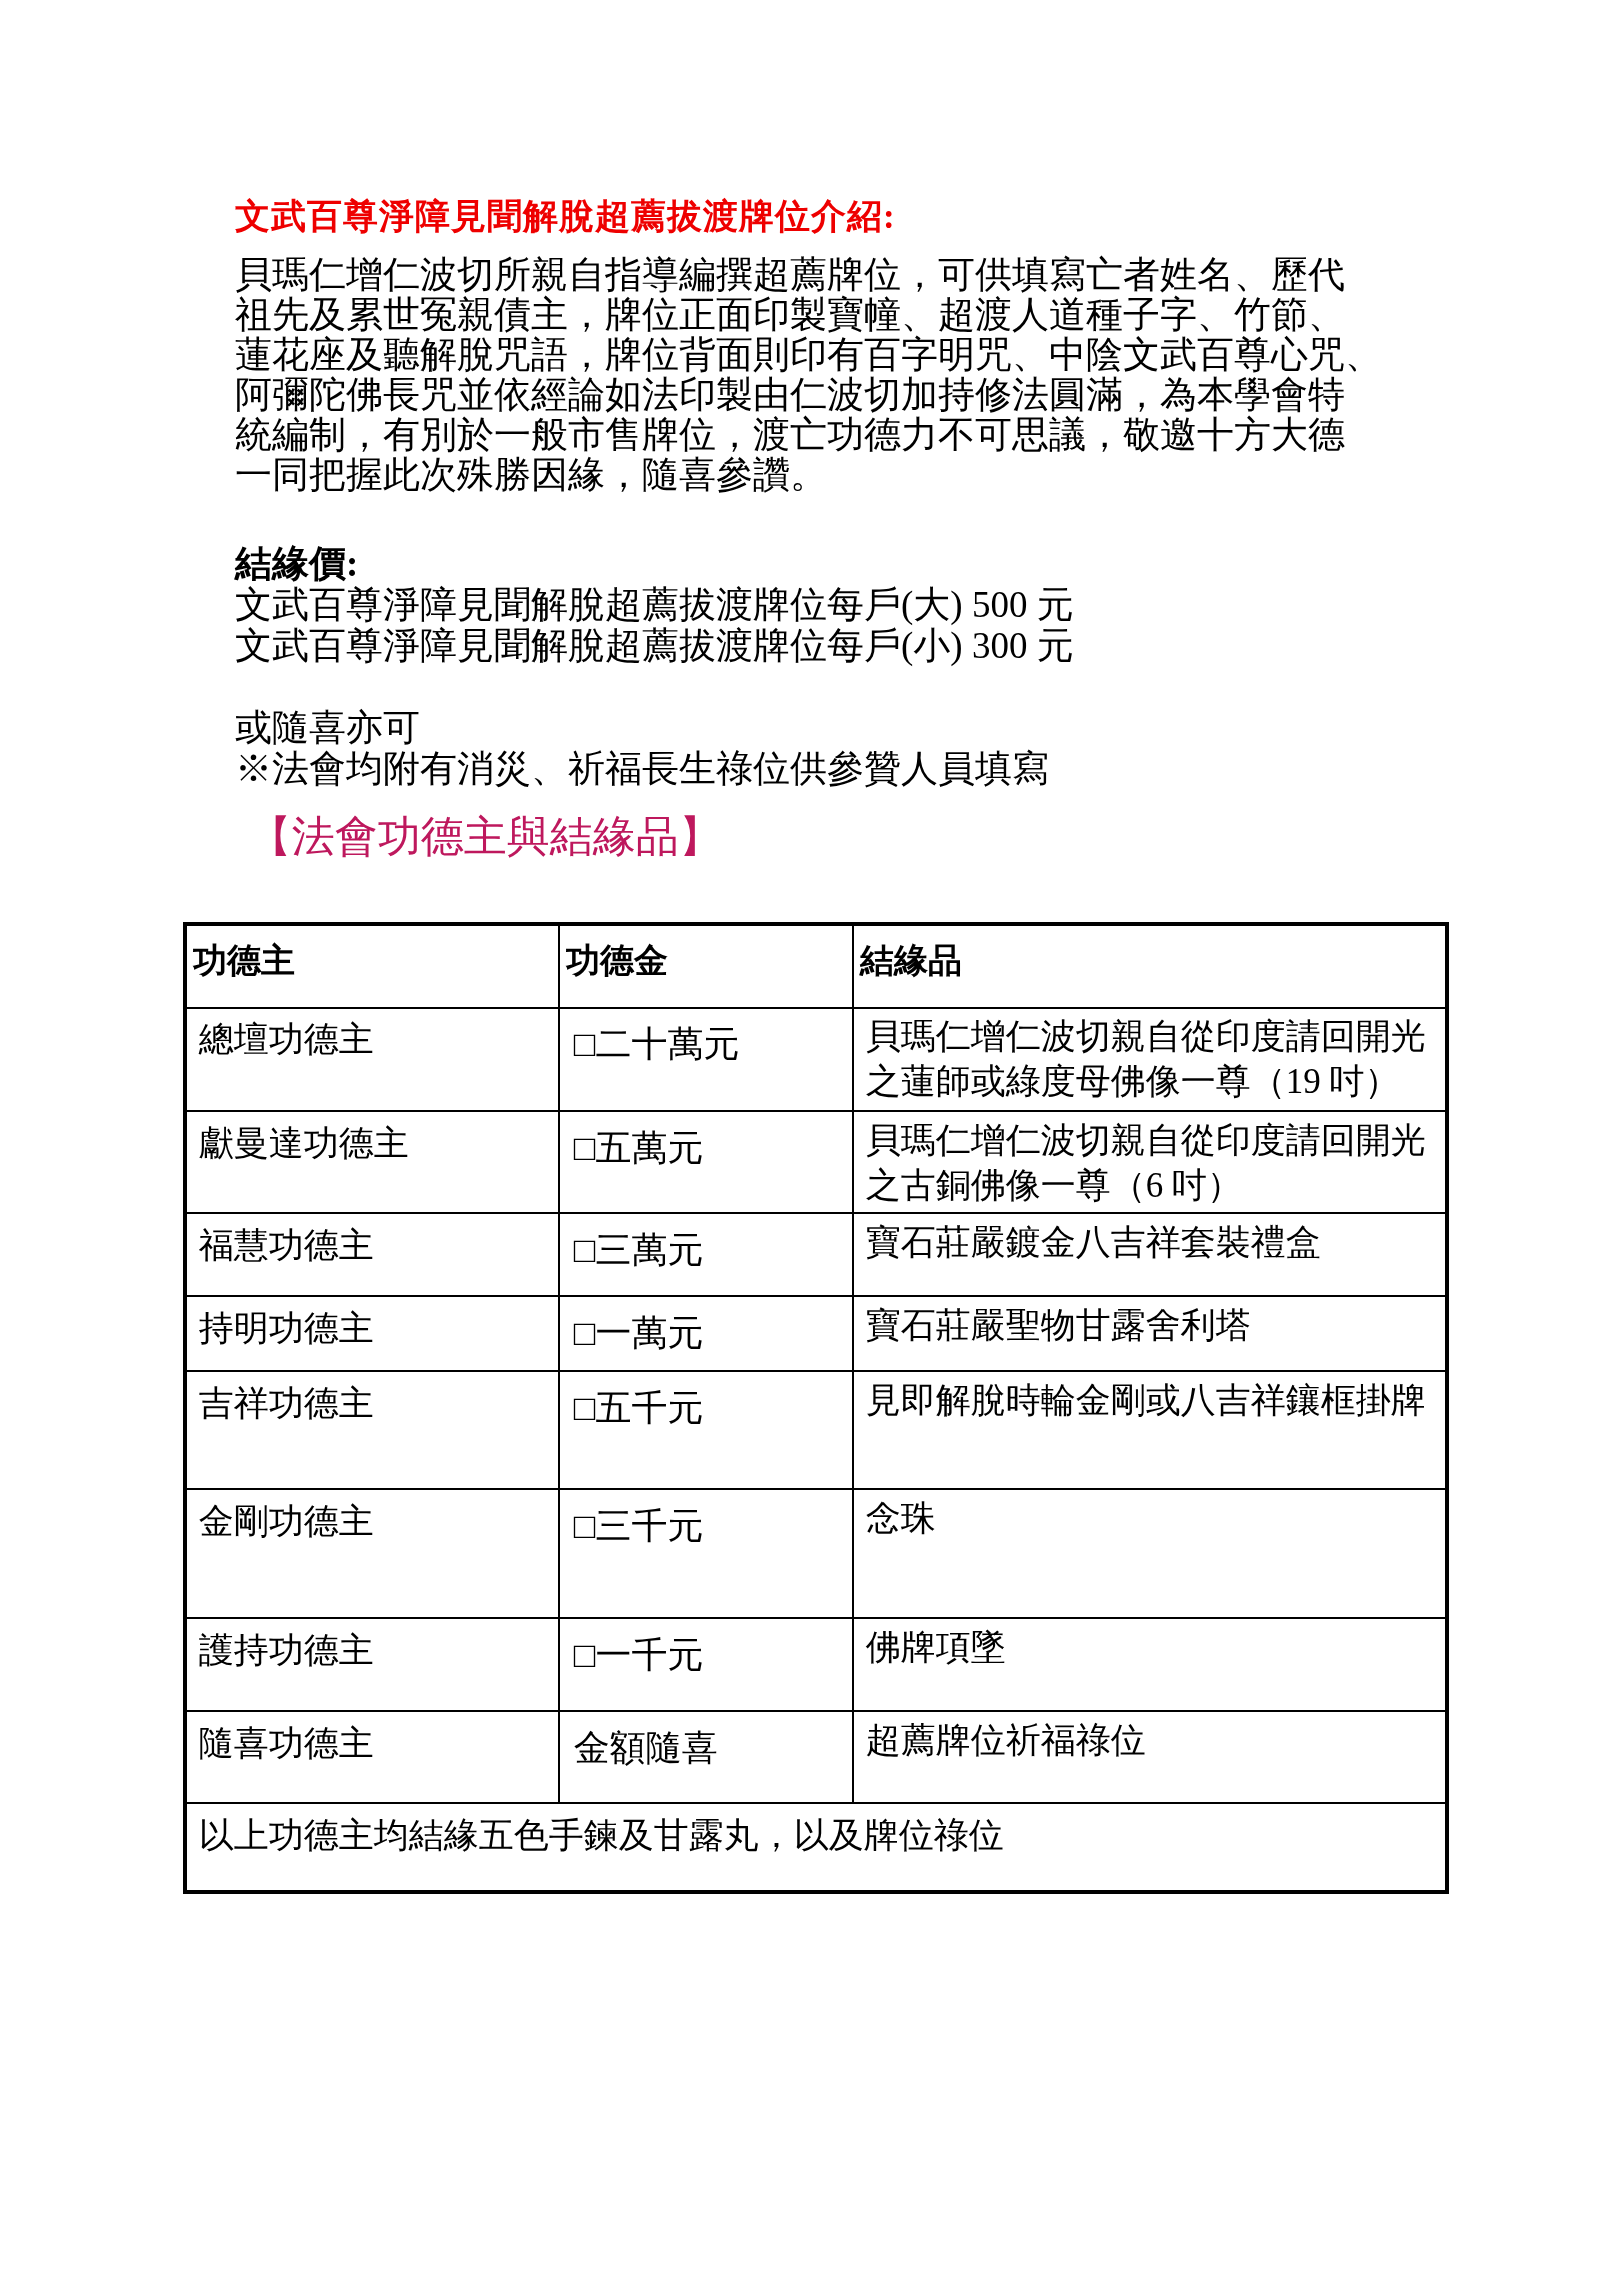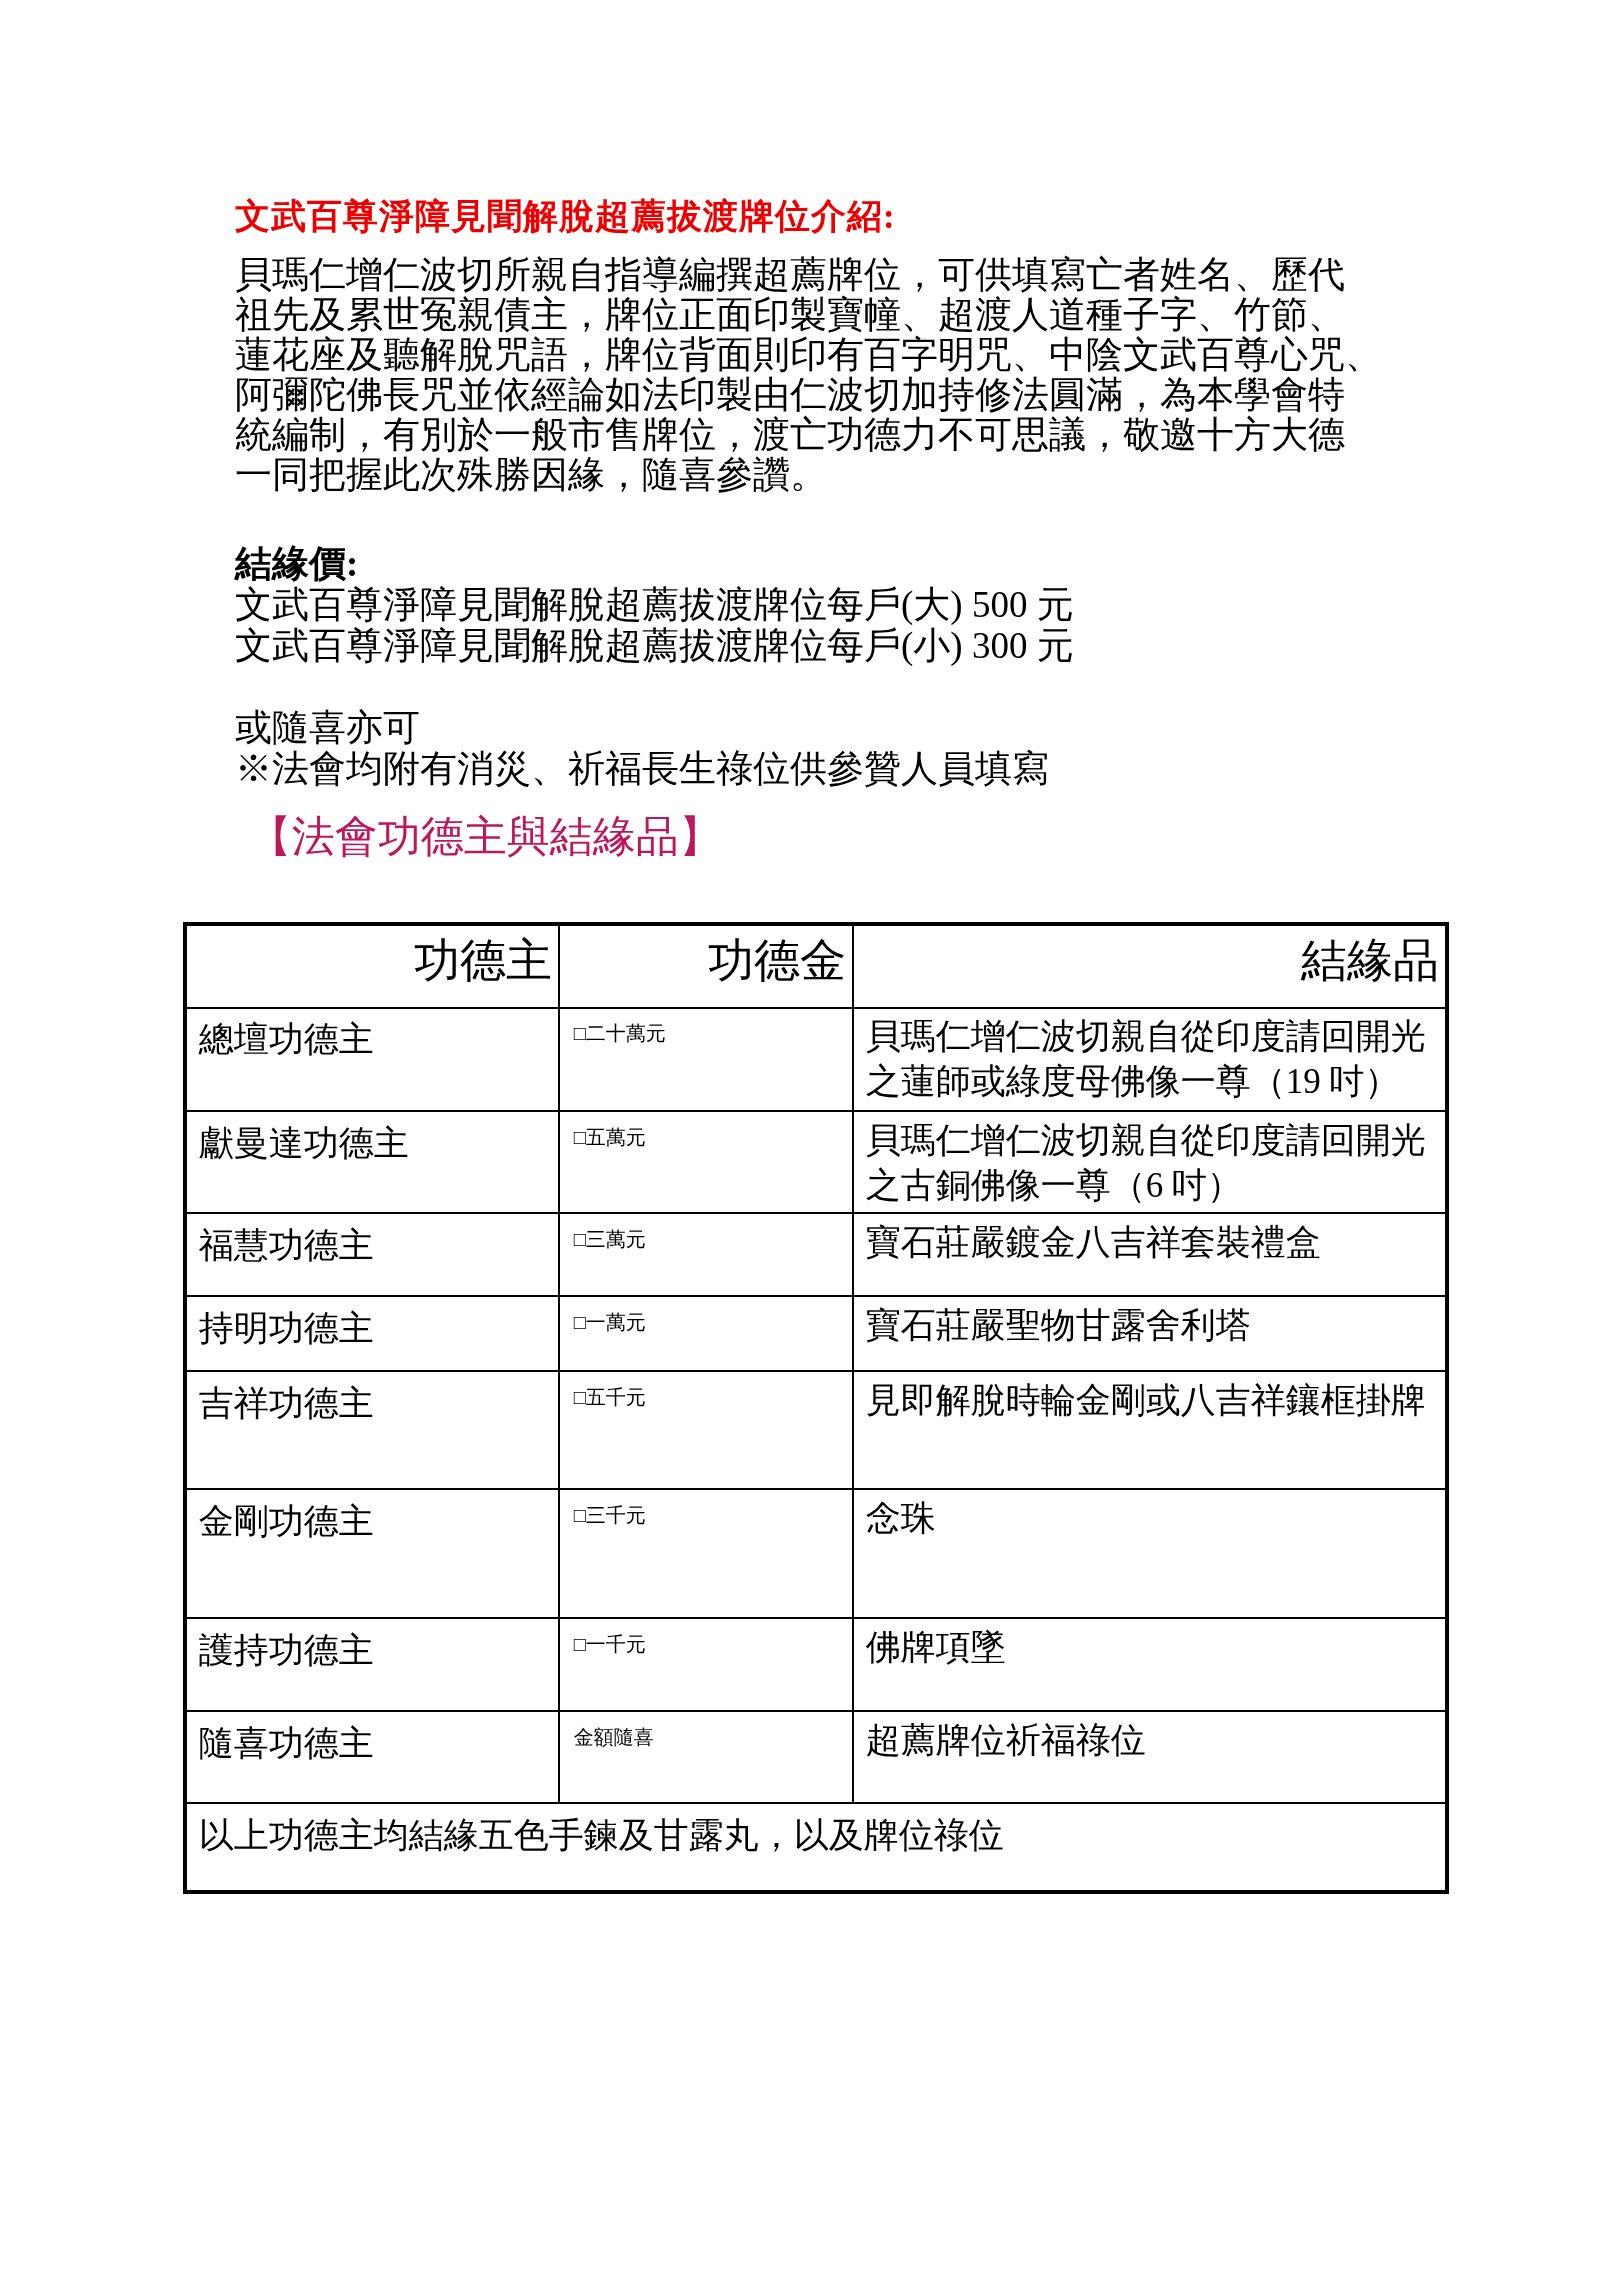--- a/index.html
+++ b/index.html
@@ -77,32 +77,33 @@
   table.donor-table th,
   table.donor-table td {
     border: 2px solid #000000;
     border-top-width: 2.9px;
     border-bottom-width: 2.9px;
     vertical-align: top;
     font-weight: 400;
     overflow: hidden;
   }
   table.donor-table th {
-    font-size: 46px;
-    text-align: right;
+    font-size: 34px;
+    text-align: left;
     vertical-align: middle;
     padding: 3.9px 5.9px 13.7px 5.9px;
     height: 63px;
+    font-weight: bold;
   }
   td.donor-cell {
     font-size: 35px;
     padding: 7.8px 5.9px 3.9px 11.8px;
   }
   td.amount-cell {
-    font-size: 20px;
+    font-size: 36px;
     padding: 11.8px 5.9px 3.9px 13.7px;
   }
   td.gift-cell {
     font-size: 35px;
     line-height: 45px;
     padding: 5.9px 7.8px 3.9px 11.8px;
   }
   td.footer-cell {
     font-size: 35px;
     padding: 7.8px 5.9px 3.9px 11.8px;

